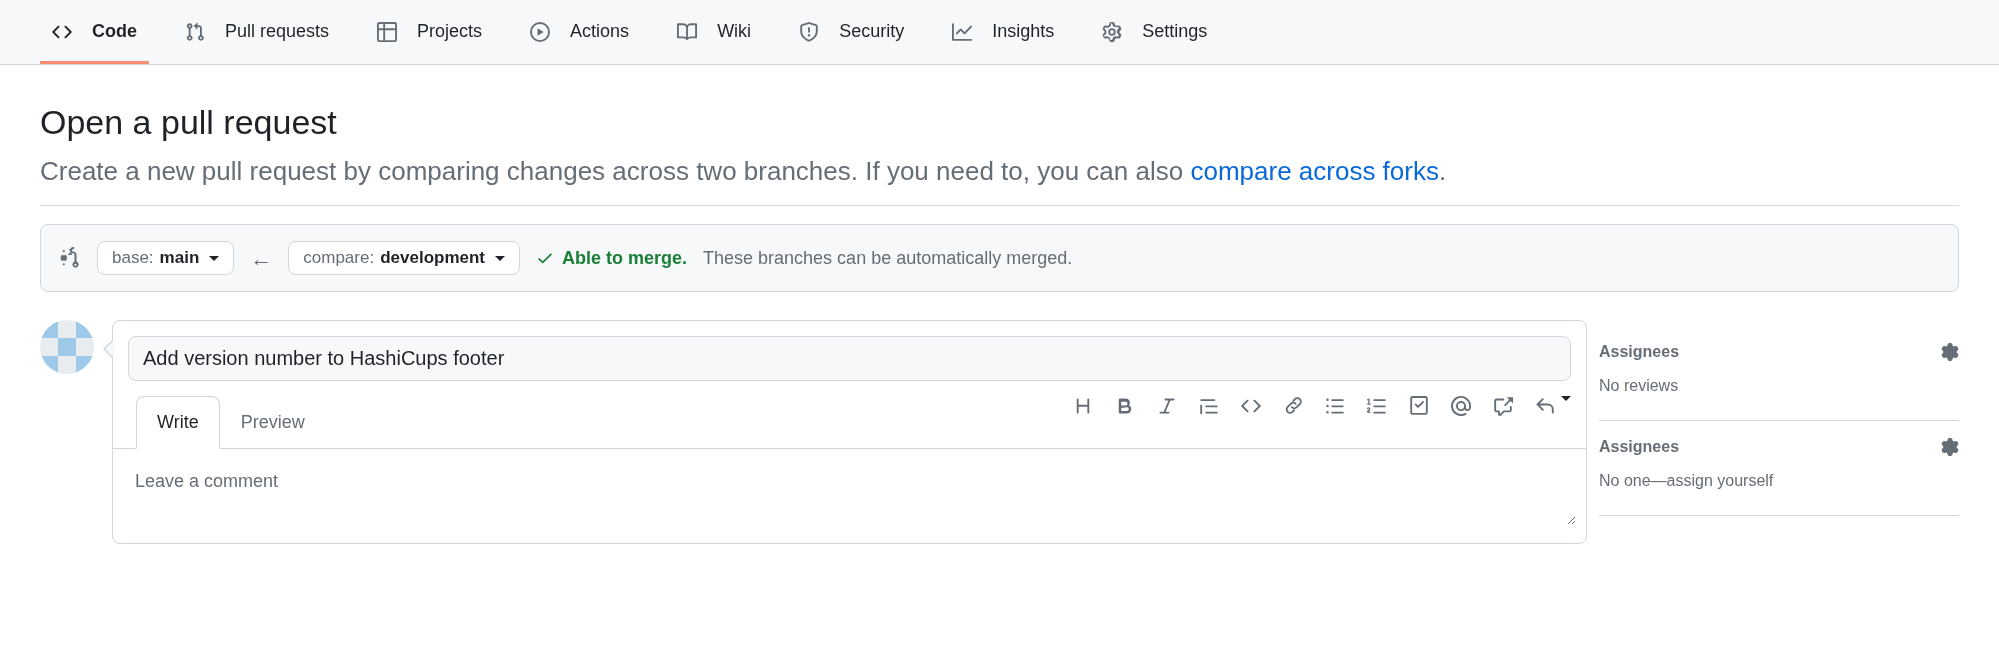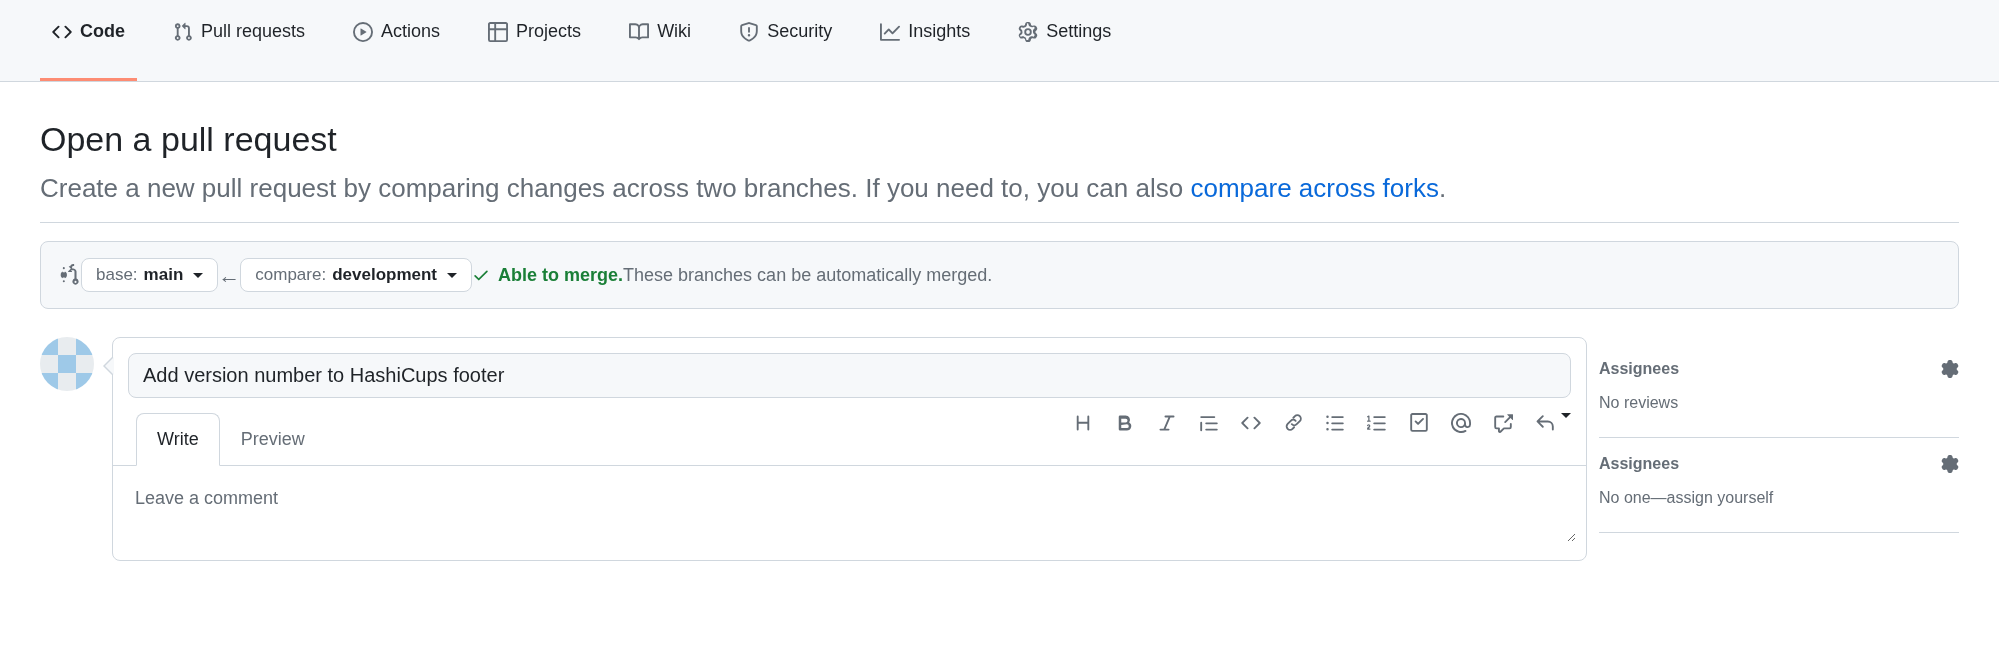--- a/index.html
+++ b/index.html
@@ -23,40 +23,41 @@
   .repo-nav {
     display: flex;
     gap: 24px;
     padding: 0 40px;
     border-bottom: 1px solid var(--border);
     background: var(--bg-subtle);
   }
   .repo-tab {
     display: flex;
     align-items: center;
-    gap: 8px;
-    padding: 18px 12px 33px;
+    gap: 20px;
+    padding: 18px 12px 16px;
     color: var(--fg);
     font-size: 18px;
     cursor: pointer;
     border-bottom: 3px solid transparent;
   }
   .repo-tab.active { border-bottom-color: var(--orange); font-weight: 600; }
   .repo-tab svg { fill: var(--muted); }
   .repo-tab.active svg { fill: var(--fg); }
 
   .container { padding: 32px 40px 0; }
   h1 { font-size: 34px; font-weight: 400; margin: 0 0 4px; }
   .subtitle { font-size: 26px; color: var(--muted); margin: 0 0 14px; }
   .subtitle a { color: var(--blue); text-decoration: none; }
   hr { border: none; border-top: 1px solid var(--border); margin: 0 0 18px; }
 
   .compare-bar {
     display: flex;
     align-items: center;
+    gap: 16px;
     padding: 16px 18px;
     background: var(--bg-subtle);
     border: 1px solid var(--border);
     border-radius: 8px;
     margin-bottom: 28px;
   }
   .compare-bar svg { fill: var(--muted); }
   .branch-btn {
     display: inline-flex;
     align-items: center;
@@ -164,29 +165,29 @@
     <span>Code</span>
   </div>
   <div class="repo-tab">
     <svg width="20" height="20" viewBox="0 0 16 16">
         <path d="M1.5 3.25a2.25 2.25 0 1 1 3 2.122v5.256a2.251 2.251 0 1 1-1.5 0V5.372A2.25 2.25 0 0 1 1.5 3.25Zm5.677-.177L9.573.677A.25.25 0 0 1 10 .854V2.5h1A2.5 2.5 0 0 1 13.5 5v5.628a2.251 2.251 0 1 1-1.5 0V5a1 1 0 0 0-1-1h-1v1.646a.25.25 0 0 1-.427.177L7.177 3.427a.25.25 0 0 1 0-.354ZM3.75 2.5a.75.75 0 1 0 0 1.5.75.75 0 0 0 0-1.5Zm0 9.5a.75.75 0 1 0 0 1.5.75.75 0 0 0 0-1.5Zm8.25.75a.75.75 0 1 0 1.5 0 .75.75 0 0 0-1.5 0Z"></path>
       </svg>
     <span>Pull requests</span>
   </div>
   <div class="repo-tab">
     <svg width="20" height="20" viewBox="0 0 16 16">
+        <path d="M0 1.75C0 .784.784 0 1.75 0h12.5C15.216 0 16 .784 16 1.75v12.5A1.75 1.75 0 0 1 14.25 16H1.75A1.75 1.75 0 0 1 0 14.25ZM6.5 6.5v8h7.75a.25.25 0 0 0 .25-.25V6.5Zm8-1.5V1.75a.25.25 0 0 0-.25-.25H6.5V5Zm-13 1.5v7.75c0 .138.112.25.25.25H5v-8ZM5 5V1.5H1.75a.25.25 0 0 0-.25.25V5Z"></path>
+      </svg>
+    <span>Projects</span>
+  </div>
+  <div class="repo-tab">
+    <svg width="20" height="20" viewBox="0 0 16 16">
         <path d="M8 0a8 8 0 1 1 0 16A8 8 0 0 1 8 0ZM1.5 8a6.5 6.5 0 1 0 13 0 6.5 6.5 0 0 0-13 0Zm4.879-2.773 4.264 2.559a.25.25 0 0 1 0 .428l-4.264 2.559A.25.25 0 0 1 6 10.559V5.442a.25.25 0 0 1 .379-.215Z"></path>
       </svg>
     <span>Actions</span>
-  </div>
-  <div class="repo-tab">
-    <svg width="20" height="20" viewBox="0 0 16 16">
-        <path d="M0 1.75C0 .784.784 0 1.75 0h12.5C15.216 0 16 .784 16 1.75v12.5A1.75 1.75 0 0 1 14.25 16H1.75A1.75 1.75 0 0 1 0 14.25ZM6.5 6.5v8h7.75a.25.25 0 0 0 .25-.25V6.5Zm8-1.5V1.75a.25.25 0 0 0-.25-.25H6.5V5Zm-13 1.5v7.75c0 .138.112.25.25.25H5v-8ZM5 5V1.5H1.75a.25.25 0 0 0-.25.25V5Z"></path>
-      </svg>
-    <span>Projects</span>
   </div>
   <div class="repo-tab">
     <svg width="20" height="20" viewBox="0 0 16 16">
         <path d="M0 1.75A.75.75 0 0 1 .75 1h4.253c1.227 0 2.317.59 3 1.501A3.743 3.743 0 0 1 11.006 1h4.245a.75.75 0 0 1 .75.75v10.5a.75.75 0 0 1-.75.75h-4.507a2.25 2.25 0 0 0-1.591.659l-.622.621a.75.75 0 0 1-1.06 0l-.622-.621A2.25 2.25 0 0 0 5.258 13H.75a.75.75 0 0 1-.75-.75Zm7.251 10.324.004-5.073-.002-2.253A2.25 2.25 0 0 0 5.003 2.5H1.5v9h3.757a3.75 3.75 0 0 1 1.994.574ZM8.755 4.75l-.004 7.322a3.752 3.752 0 0 1 1.992-.572H14.5v-9h-3.495a2.25 2.25 0 0 0-2.25 2.25Z"></path>
       </svg>
     <span>Wiki</span>
   </div>
   <div class="repo-tab">
     <svg width="20" height="20" viewBox="0 0 16 16">
         <path d="M7.467.133a1.748 1.748 0 0 1 1.066 0l5.25 1.68A1.75 1.75 0 0 1 15 3.48V7c0 1.566-.32 3.182-1.303 4.682-.983 1.498-2.585 2.813-5.032 3.855a1.697 1.697 0 0 1-1.33 0c-2.447-1.042-4.049-2.357-5.032-3.855C1.32 10.182 1 8.566 1 7V3.48a1.75 1.75 0 0 1 1.217-1.667Zm.61 1.429a.25.25 0 0 0-.153 0l-5.25 1.68a.25.25 0 0 0-.174.238V7c0 1.358.275 2.666 1.057 3.86.784 1.194 2.121 2.34 4.366 3.297a.196.196 0 0 0 .154 0c2.245-.956 3.582-2.104 4.366-3.298C13.225 9.666 13.5 8.36 13.5 7V3.48a.251.251 0 0 0-.174-.237l-5.25-1.68ZM8.75 4.75v3a.75.75 0 0 1-1.5 0v-3a.75.75 0 0 1 1.5 0ZM9 10.5a1 1 0 1 1-2 0 1 1 0 0 1 2 0Z"></path>

